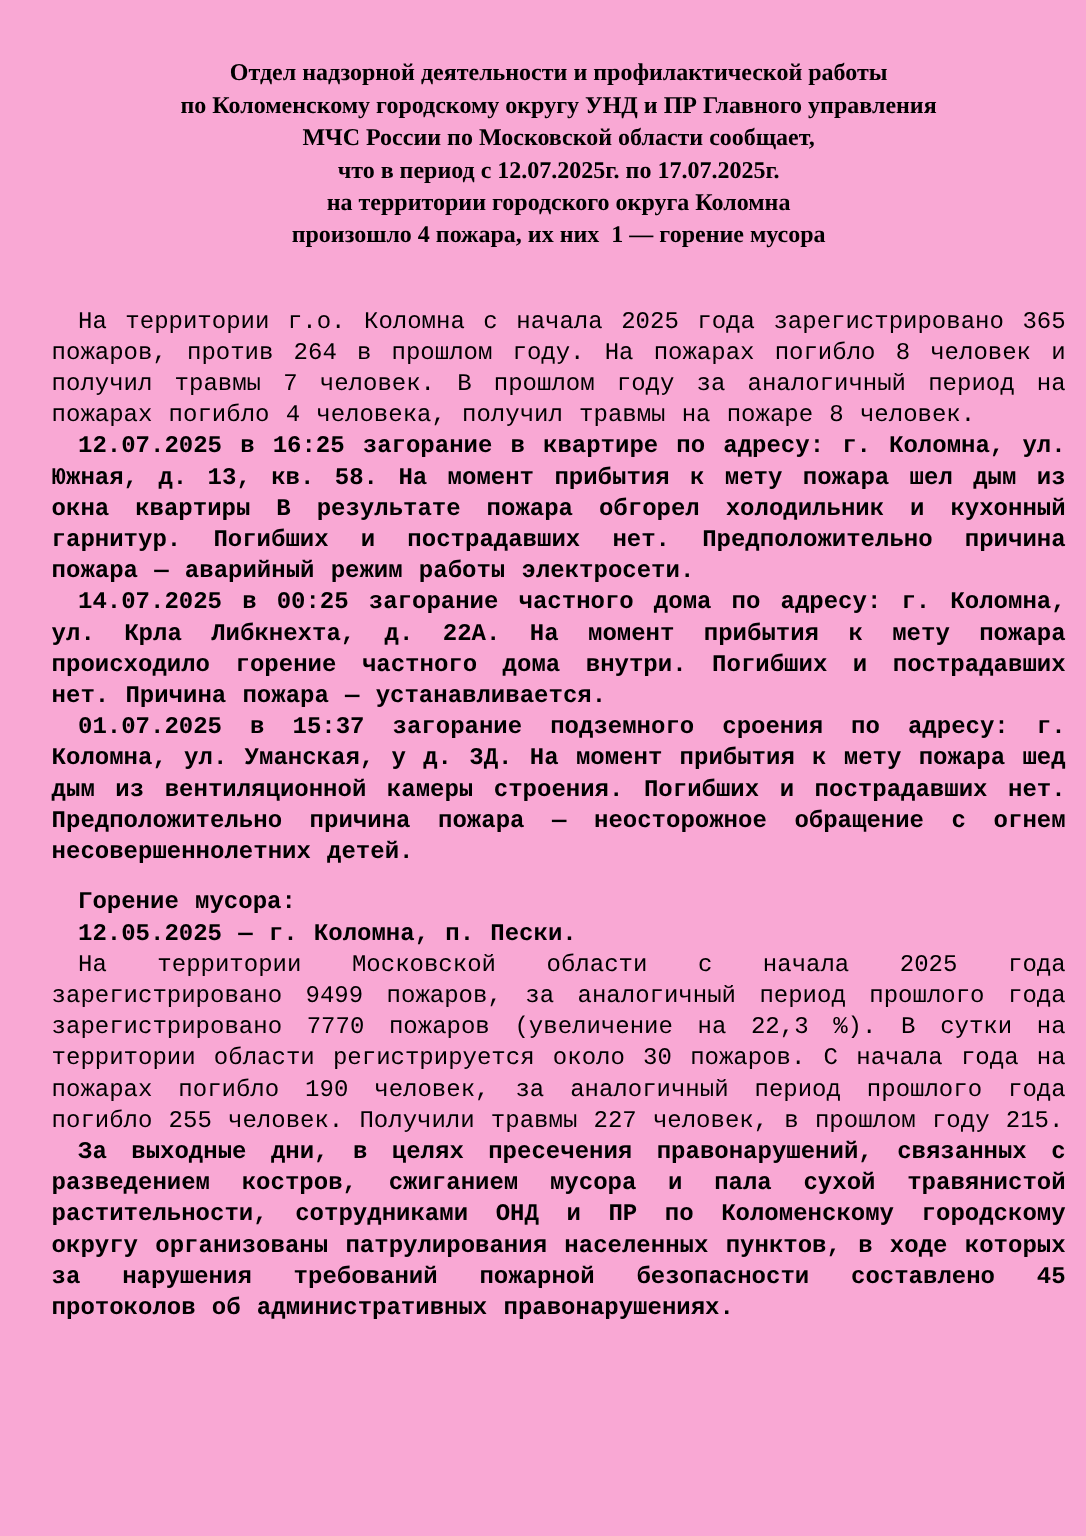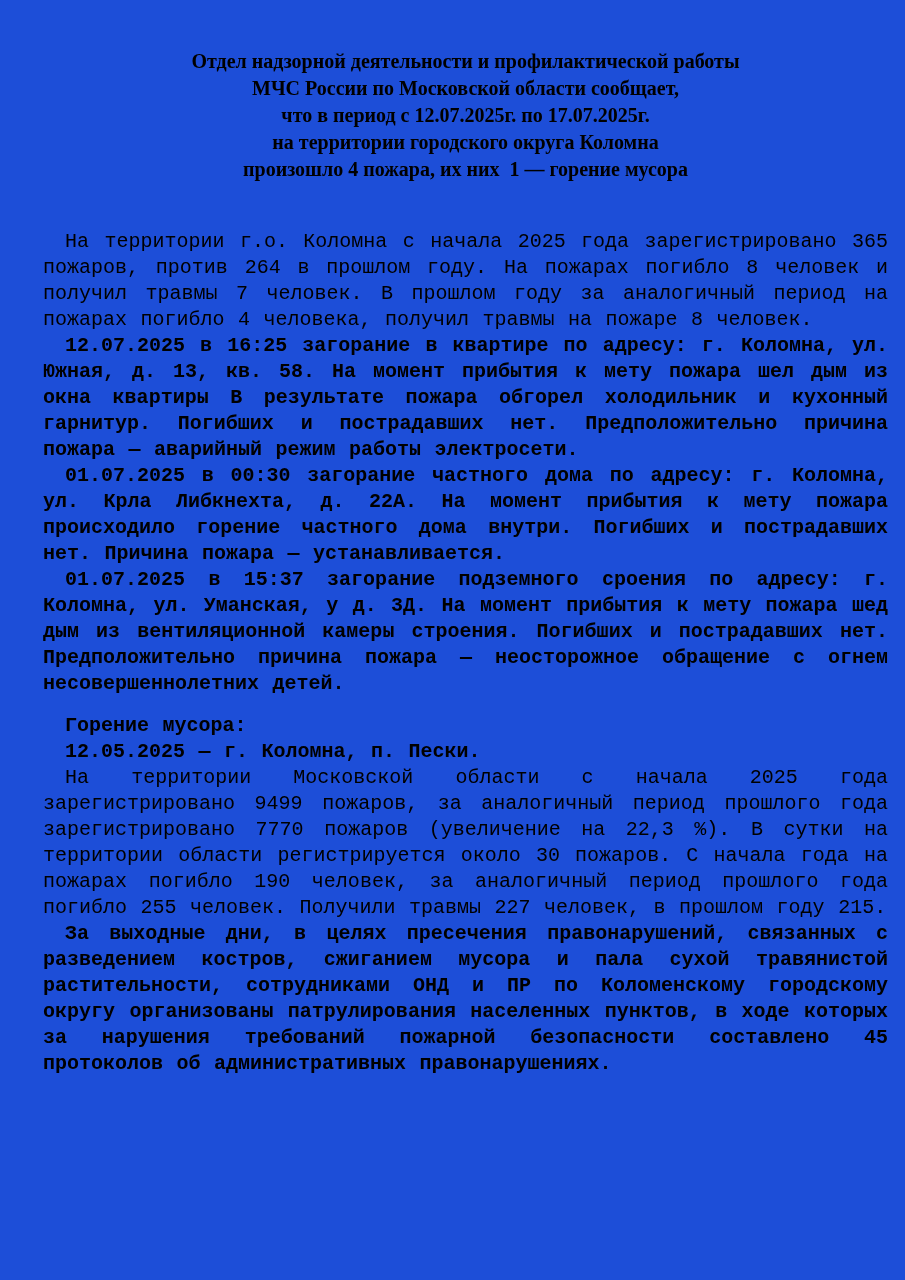--- a/index.html
+++ b/index.html
@@ -4,21 +4,21 @@
 <style>
   html, body {
     margin: 0;
     padding: 0;
     background: #ffffff;
   }
   .page {
     position: relative;
     width: 905px;
     height: 1280px;
-    background: #1d4ed8;
+    background: #f9a8d4;
     overflow: hidden;
     font-family: "Liberation Serif", "DejaVu Serif", serif;
     color: #000000;
     box-sizing: border-box;
     padding: 48px 17px 0 43px;
   }
   .doc-header {
     text-align: center;
     font-weight: bold;
     font-size: 20px;
@@ -48,33 +48,34 @@
     margin-top: 16px;
   }
 </style>
 </head>
 <body>
 
 <div class="page">
 
   <div class="doc-header">
     <div class="h-line">Отдел надзорной деятельности и профилактической работы</div>
+    <div class="h-line">по Коломенскому городскому округу УНД и ПР Главного управления</div>
     <div class="h-line">МЧС России по Московской области сообщает,</div>
     <div class="h-line">что в период с 12.07.2025г. по 17.07.2025г.</div>
     <div class="h-line">на территории городского округа Коломна</div>
     <div class="h-line">произошло 4 пожара, их них  1 — горение мусора</div>
   </div>
 
   <div class="doc-body">
 
     <p>На территории г.о. Коломна с начала 2025 года зарегистрировано 365 пожаров, против 264 в прошлом году. На пожарах погибло 8 человек и получил травмы 7 человек. В прошлом году за аналогичный период на пожарах погибло 4 человека, получил травмы на пожаре 8 человек.</p>
 
     <p class="bold">12.07.2025 в 16:25 загорание в квартире по адресу: г. Коломна, ул. Южная, д. 13, кв. 58. На момент прибытия к мету пожара шел дым из окна квартиры В результате пожара обгорел холодильник и кухонный гарнитур. Погибших и пострадавших нет. Предположительно причина пожара — аварийный режим работы электросети.</p>
 
-    <p class="bold">01.07.2025 в 00:30 загорание частного дома по адресу: г. Коломна, ул. Крла Либкнехта, д. 22А. На момент прибытия к мету пожара происходило горение частного дома внутри. Погибших и пострадавших нет. Причина пожара — устанавливается.</p>
+    <p class="bold">14.07.2025 в 00:25 загорание частного дома по адресу: г. Коломна, ул. Крла Либкнехта, д. 22А. На момент прибытия к мету пожара происходило горение частного дома внутри. Погибших и пострадавших нет. Причина пожара — устанавливается.</p>
 
     <p class="bold">01.07.2025 в 15:37 загорание подземного сроения по адресу: г. Коломна, ул. Уманская, у д. 3Д. На момент прибытия к мету пожара шед дым из вентиляционной камеры строения. Погибших и пострадавших нет. Предположительно причина пожара — неосторожное обращение с огнем несовершеннолетних детей.</p>
 
     <p class="heading-line gap-before">Горение мусора:</p>
 
     <p class="heading-line">12.05.2025 — г. Коломна, п. Пески.</p>
 
 
     <p>На территории Московской области с начала 2025 года зарегистрировано 9499 пожаров, за аналогичный период прошлого года зарегистрировано 7770 пожаров (увеличение на 22,3 %). В сутки на территории области регистрируется около 30 пожаров. С начала года на пожарах погибло 190 человек, за аналогичный период прошлого года погибло 255 человек. Получили травмы 227 человек, в прошлом году 215.</p>
 

